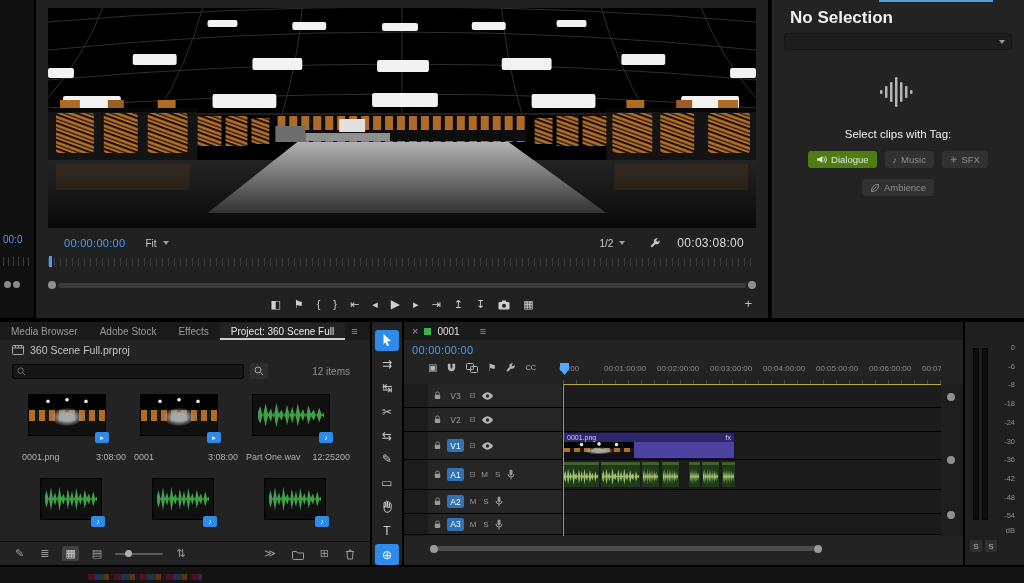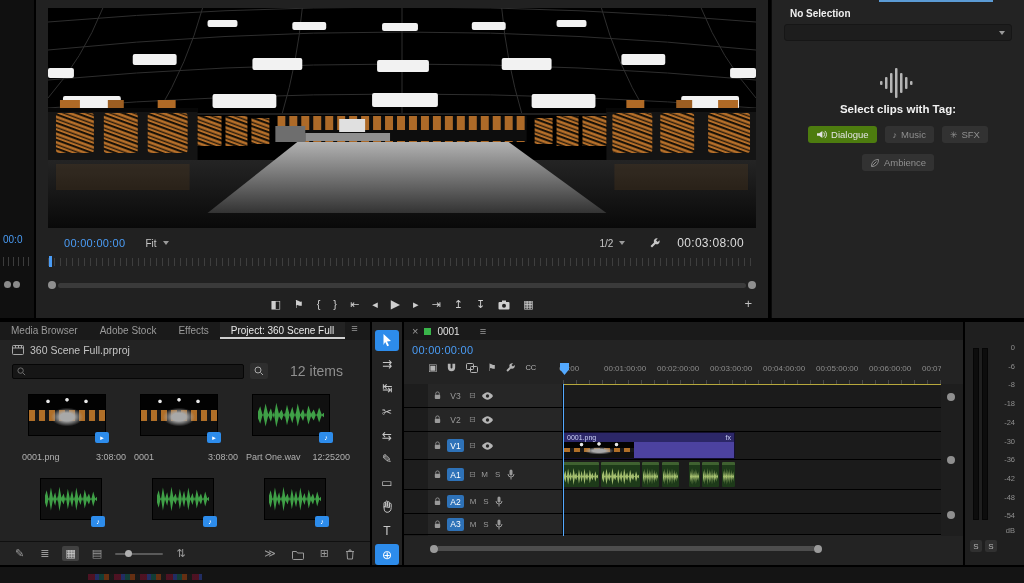--- a/index.html
+++ b/index.html
@@ -35,43 +35,43 @@
   .tbtn{color:#cfcfcf;font-size:11px;line-height:1;padding:2px 2px}
   .tbtn.play{font-size:12px}
   .tbtn.plus{position:absolute;right:14px;top:3px;font-size:13px;color:#c0c0c0}
 
   
   .esound{left:771px;top:0;width:253px;height:318px;border-left:1px solid #0a0a0a}
   .es-activeline{position:absolute;top:0;left:107px;width:114px;height:2px;background:#5b9bd5}
   .es-tabs{display:flex;gap:22px;padding:12px 0 0 18px;font-size:10.5px}
   .es-tab{color:#9a9a9a;padding-bottom:3px}
   .es-tab.active{color:#f0f0f0;border-bottom:2px solid #d9d9d9}
-  .es-nosel{margin:8px 0 0 18px;color:#f0f0f0;font-size:10px;font-weight:bold}
+  .es-nosel{margin:8px 0 0 18px;color:#f0f0f0;font-size:17px;font-weight:bold}
   .es-preset{margin:14px 0 0 14px;color:#8a8a8a;font-size:9.5px}
   .es-select{display:flex;align-items:center;justify-content:flex-end;margin:5px 12px 0 12px;height:17px;background:#1d1d1d;border:1px solid #161616;border-radius:3px;padding:0 6px}
   .es-center{text-align:center}
   .es-wave{margin-top:26px;color:#b4b4b4}
-  .es-head{color:#f2f2f2;font-size:11.5px;font-weight:bold}
+  .es-head{margin-top:16px;color:#f2f2f2;font-size:11.5px;font-weight:normal}
   .es-tagrow{display:flex;justify-content:center;gap:8px;margin-top:11px}
   .tag{display:inline-flex;align-items:center;gap:4px;background:#323232;border-radius:3px;padding:3px 8px;font-size:9.5px;color:#8f8f8f}
   .tag.bright{background:#4d7c0f;color:#e4e4e4}
   .tag-ic{font-size:9px}
 
   
   .project{left:0;top:322px;width:370px;height:243px}
-  .ptabs{display:flex;align-items:flex-start;height:18px;background:#1a1a1a;font-size:10px;color:#9a9a9a}
+  .ptabs{display:flex;align-items:center;height:18px;background:#1a1a1a;font-size:10px;color:#9a9a9a}
   .ptab{padding:3px 11px 3px 11px;white-space:nowrap}
   .ptab.active{color:#e8e8e8;background:#232323;border-bottom:2px solid #cfcfcf;padding-bottom:1px}
   .pmenu{margin-left:6px;color:#9a9a9a;font-size:11px}
   .pfile{display:flex;align-items:center;gap:6px;height:20px;padding-left:12px;color:#c4c4c4;font-size:10.5px}
   .psearch{display:flex;align-items:center;height:22px;padding:0 12px;gap:6px}
   .searchbox{flex:0 0 232px;display:flex;align-items:center;height:15px;background:#161616;border:1px solid #060606;border-radius:2px;color:#777;padding:0 4px;gap:4px}
   .searchbox input{flex:1;background:none;border:none;outline:none;color:#ccc;font-size:9px;font-family:inherit}
   .sbin{width:18px;height:16px;background:#2e2e2e;border-radius:2px;display:flex;align-items:center;justify-content:center;color:#a8a8a8}
-  .pcount{margin-left:auto;margin-right:15px;font-size:14px;color:#8f8f8f}
+  .pcount{margin-left:auto;margin-right:8px;font-size:10px;color:#8f8f8f}
   .pgrid{position:relative;display:flex;padding-left:20px;margin-top:12px}
   .pcol{width:112px}
   .thumb{position:relative;width:78px;height:42px;margin-left:8px;border:1px solid #000}
   .thumb2{width:62px;margin-left:20px}
   .pano{background:
       radial-gradient(circle at 25% 16%, #e8e8e8 0 1.3px, transparent 2.2px),
       radial-gradient(circle at 50% 12%, #e8e8e8 0 1.3px, transparent 2.2px),
       radial-gradient(circle at 75% 16%, #e8e8e8 0 1.3px, transparent 2.2px),
       radial-gradient(ellipse at 50% 55%, #a8a8a8 0 13%, rgba(0,0,0,0) 30%),
       linear-gradient(180deg, #020202 0 38%, transparent 38%),

